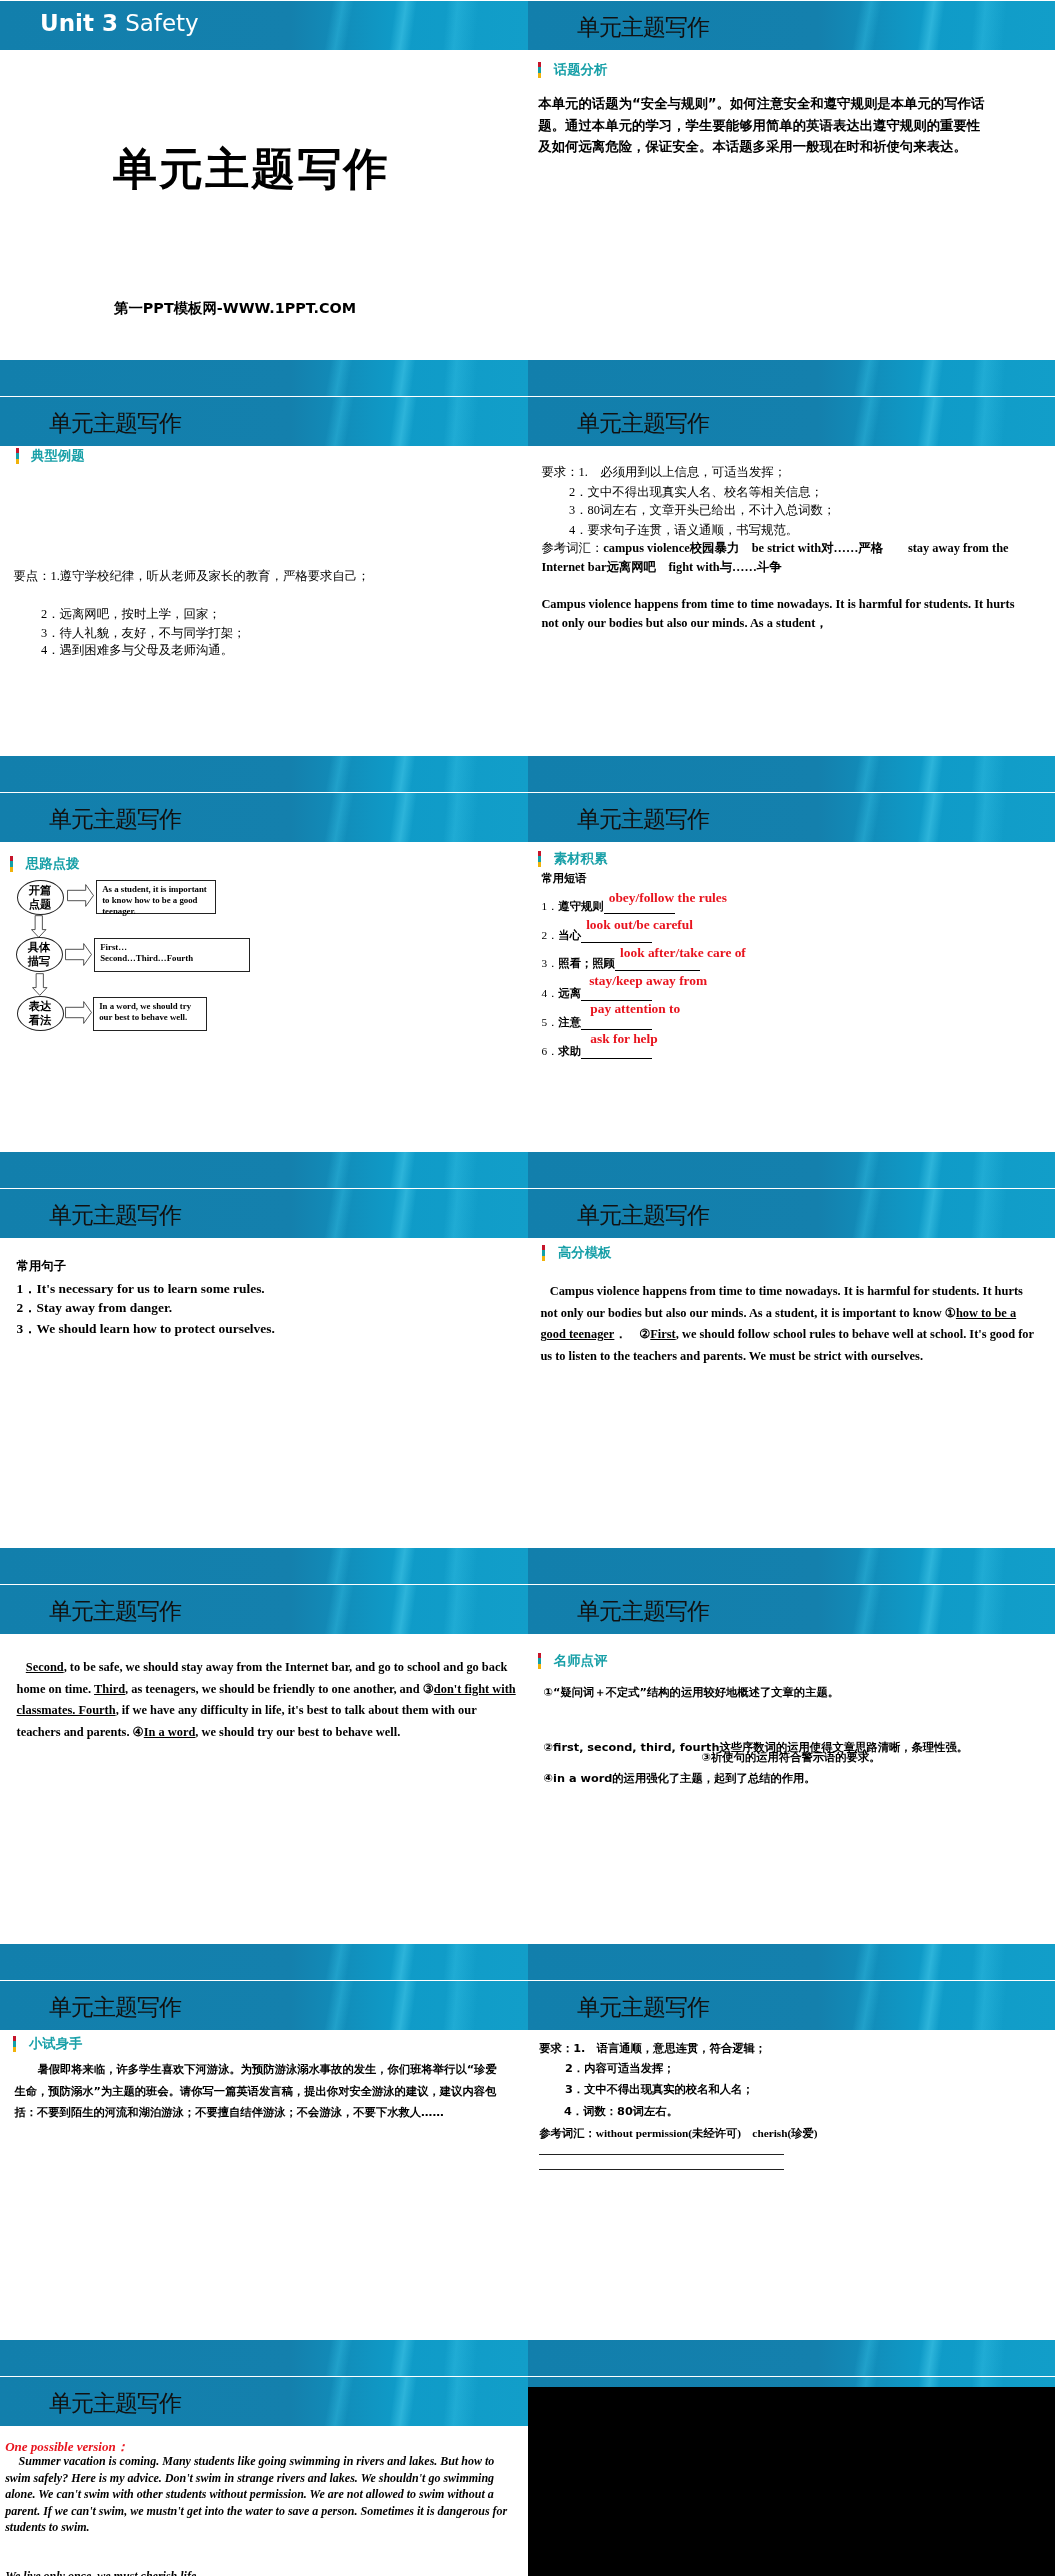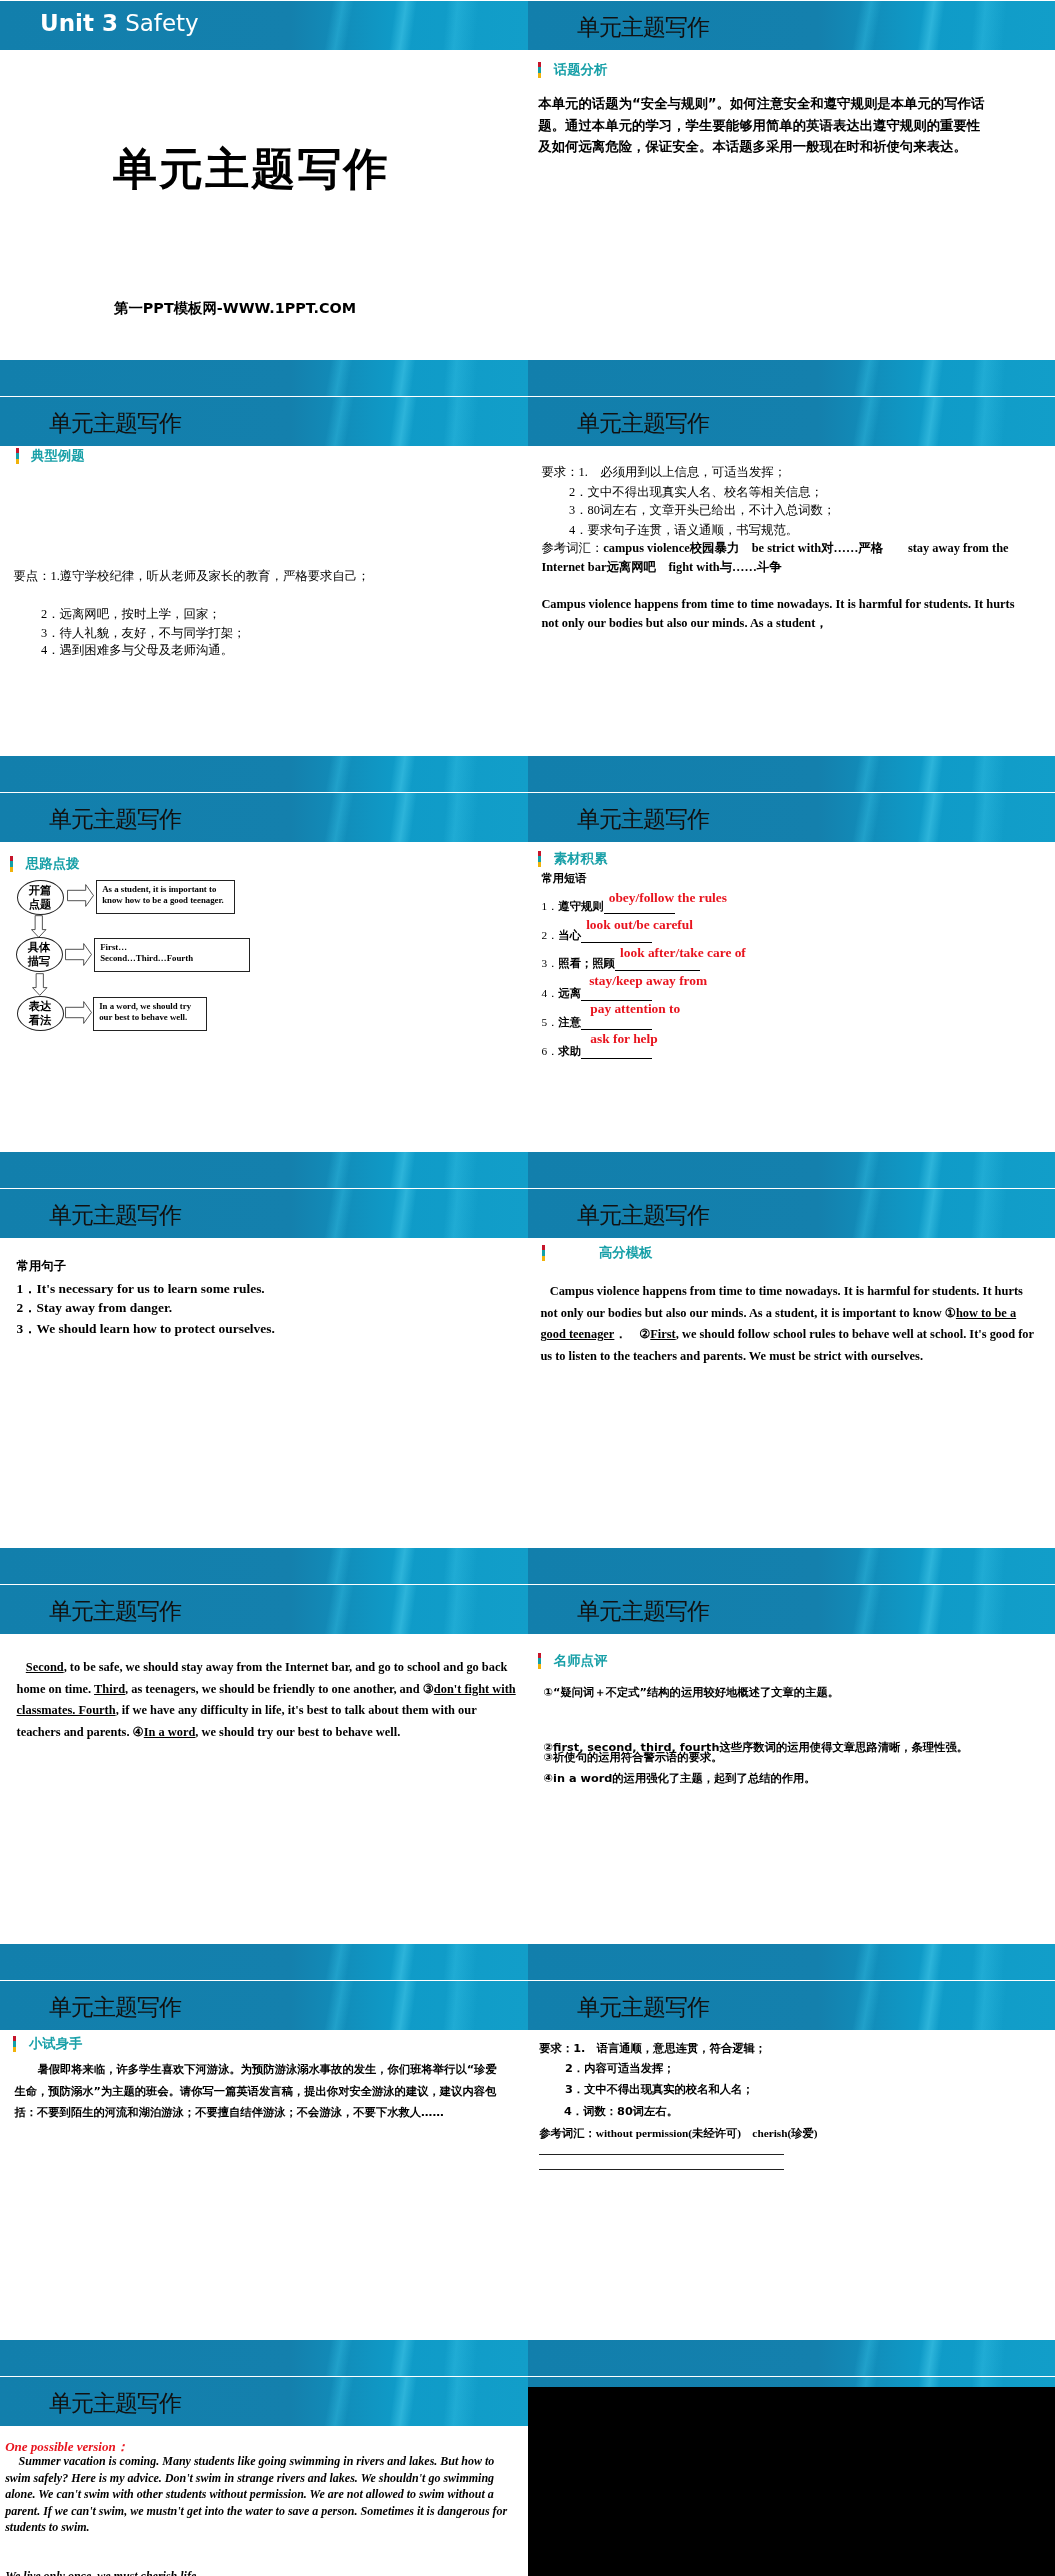--- a/index.html
+++ b/index.html
@@ -100,21 +100,21 @@
       </div>
     <div class="section-head" style="left:10.3px;top:62px;">
         <span class="section-bar"></span>
         <span class="section-label">思路点拨</span>
       </div>
 
     <div class="oval" style="left:16.5px;top:87px;width:47px;height:35px;font-size:11.3px;">开篇点题</div>
     <svg class="arrow-r" style="left:67px;top:91px;" width="27" height="23" viewBox="0 0 52 44">
         <polygon points="1,12 36,12 36,1 51,22 36,43 36,32 1,32" fill="#fff" stroke="#222" stroke-width="1.5"></polygon>
       </svg>
-    <div class="box" style="left:96px;top:87px;width:139px;height:34px;font-size:8.8px;">As a student, it is important to know how to be a good teenager.</div>
+    <div class="box" style="left:96px;top:87px;width:120px;height:34px;font-size:8.8px;">As a student, it is important to know how to be a good teenager.</div>
     <svg class="arrow-d" style="left:31px;top:122px;" width="15.5" height="23" viewBox="0 0 30 44">
         <polygon points="8,1 22,1 22,28 29,28 15,43 1,28 8,28" fill="#fff" stroke="#222" stroke-width="1.5"></polygon>
       </svg>
 
     <div class="oval" style="left:15.5px;top:144px;width:47px;height:35px;font-size:11.3px;">具体描写</div>
     <svg class="arrow-r" style="left:65px;top:150px;" width="27" height="23" viewBox="0 0 52 44">
         <polygon points="1,12 36,12 36,1 51,22 36,43 36,32 1,32" fill="#fff" stroke="#222" stroke-width="1.5"></polygon>
       </svg>
     <div class="box" style="left:94px;top:145px;width:156px;height:34px;font-size:8.8px;white-space:pre-line;">First…
 Second…Third…Fourth</div>
@@ -159,21 +159,21 @@
     <div class="p serif" style="left:16.5px;top:91px;font-size:13.4px;font-weight:bold;">1．It's necessary for us to learn some rules.</div>
     <div class="p serif" style="left:16.5px;top:110px;font-size:13.4px;font-weight:bold;">2．Stay away from danger.</div>
     <div class="p serif" style="left:16.5px;top:131px;font-size:13.4px;font-weight:bold;">3．We should learn how to protect ourselves.</div>
     <div class="band bottom"></div>
   </section>
 
   <section class="slide">
     <div class="band top">
         <div class="slide-title">单元主题写作</div>
       </div>
-    <div class="section-head" style="left:14.4px;top:55px;gap:41px;">
+    <div class="section-head" style="left:14.4px;top:55px;">
         <span class="section-bar"></span>
         <span class="section-label">高分模板</span>
       </div>
     <div class="p serif" style="left:12.4px;top:92px;width:495px;font-size:12.4px;line-height:21.6px;font-weight:bold;text-indent:9.3px;"><span>Campus violence happens from time to time nowadays. It is harmful for students. It hurts not only our bodies but also our minds. As a student, it is important to know </span><span>①</span><span class="u">how to be a good teenager</span><span>．</span>　<span>②</span><span class="u">First</span><span>, we should follow school rules to behave well at school. It's good for us to listen to the teachers and parents. We must be strict with ourselves.</span></div>
     <div class="band bottom"></div>
   </section>
 
   <section class="slide">
     <div class="band top">
         <div class="slide-title">单元主题写作</div>
@@ -185,21 +185,21 @@
   <section class="slide">
     <div class="band top">
         <div class="slide-title">单元主题写作</div>
       </div>
     <div class="section-head" style="left:10.3px;top:67px;">
         <span class="section-bar"></span>
         <span class="section-label">名师点评</span>
       </div>
     <div class="p sans-b" style="left:15.5px;top:97px;width:495px;font-size:11.3px;line-height:21.6px;">①“疑问词＋不定式”结构的运用较好地概述了文章的主题。</div>
     <div class="p sans-b" style="left:15.5px;top:118px;width:495px;font-size:11.3px;line-height:21.6px;margin-top:34px;">②first, second, third, fourth这些序数词的运用使得文章思路清晰，条理性强。</div>
-    <div class="p sans-b" style="left:15.5px;top:162px;width:495px;font-size:11.3px;line-height:21.6px;">③祈使句的运用符合警示语的要求。</div>
+    <div class="p sans-b" style="left:15.5px;top:162px;width:495px;font-size:11.3px;line-height:21.6px;text-align:center;">③祈使句的运用符合警示语的要求。</div>
     <div class="p sans-b" style="left:15.5px;top:183px;width:495px;font-size:11.3px;line-height:21.6px;">④in a word的运用强化了主题，起到了总结的作用。</div>
     <div class="band bottom"></div>
   </section>
 
   <section class="slide">
     <div class="band top">
         <div class="slide-title">单元主题写作</div>
       </div>
     <div class="section-head" style="left:13.4px;top:54px;">
         <span class="section-bar"></span>

